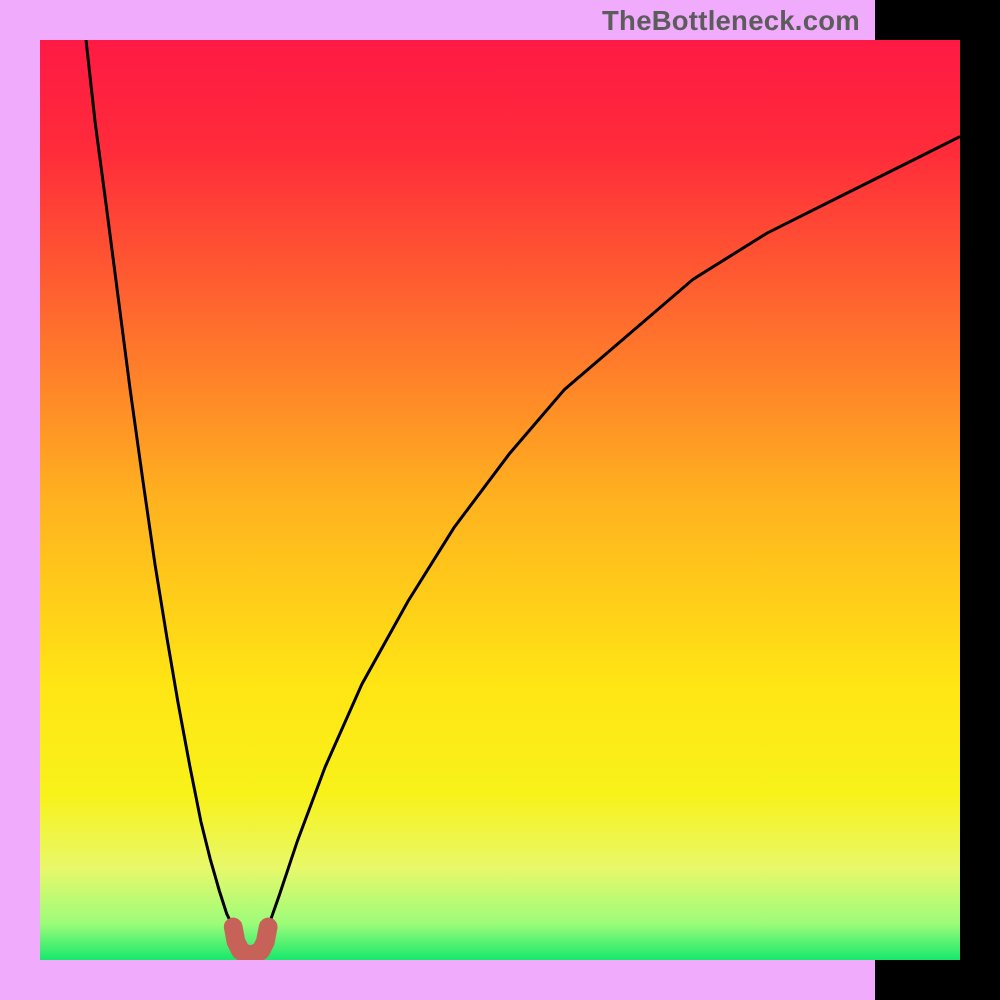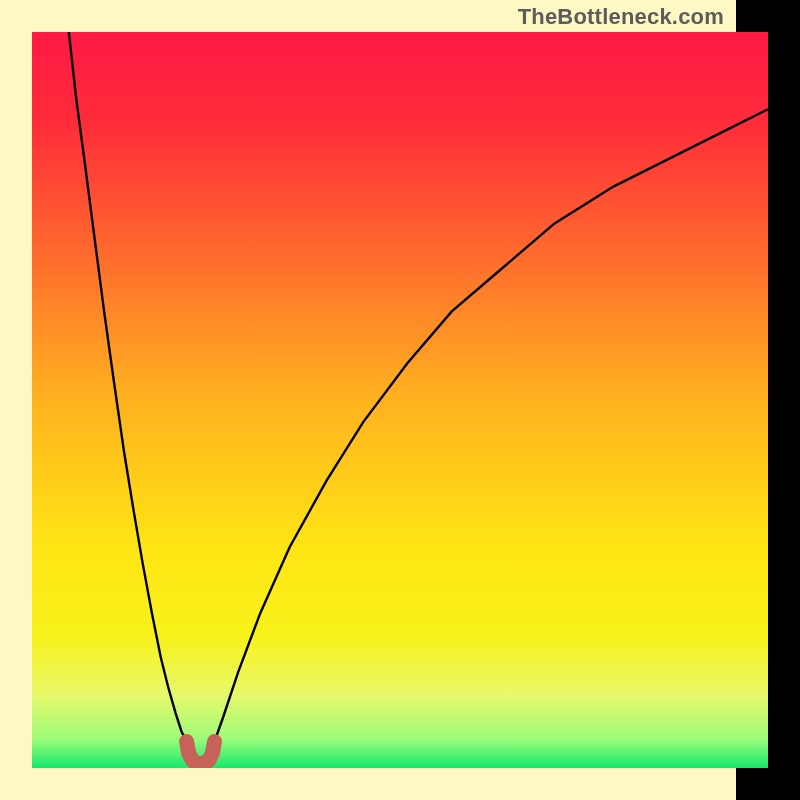--- a/index.html
+++ b/index.html
@@ -9,22 +9,21 @@
     height: 800px;
     background: #000;
     overflow: hidden;
   }
   .frame {
     position: absolute;
     top: 0;
     left: 0;
     width: 700px;
     height: 800px;
-    background: #fef9c3;
-    padding-left: 36px;
+    background: #f0abfc;
   }
   .plot {
     position: absolute;
     top: 32px;
     left: 32px;
     width: 736px;
     height: 736px;
     overflow: hidden;
   }
   .attribution {

